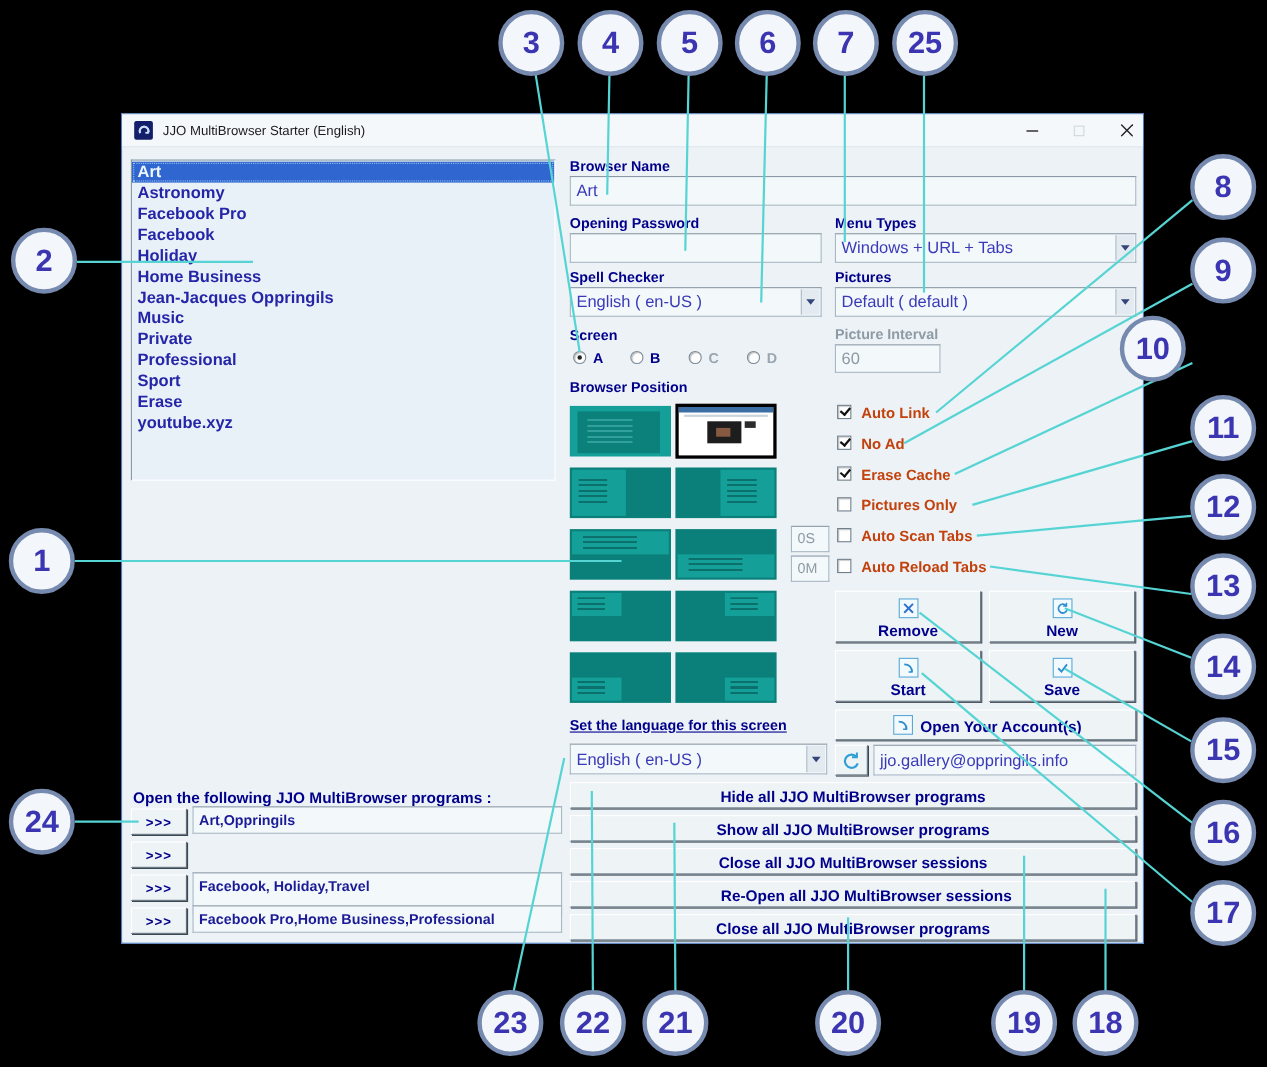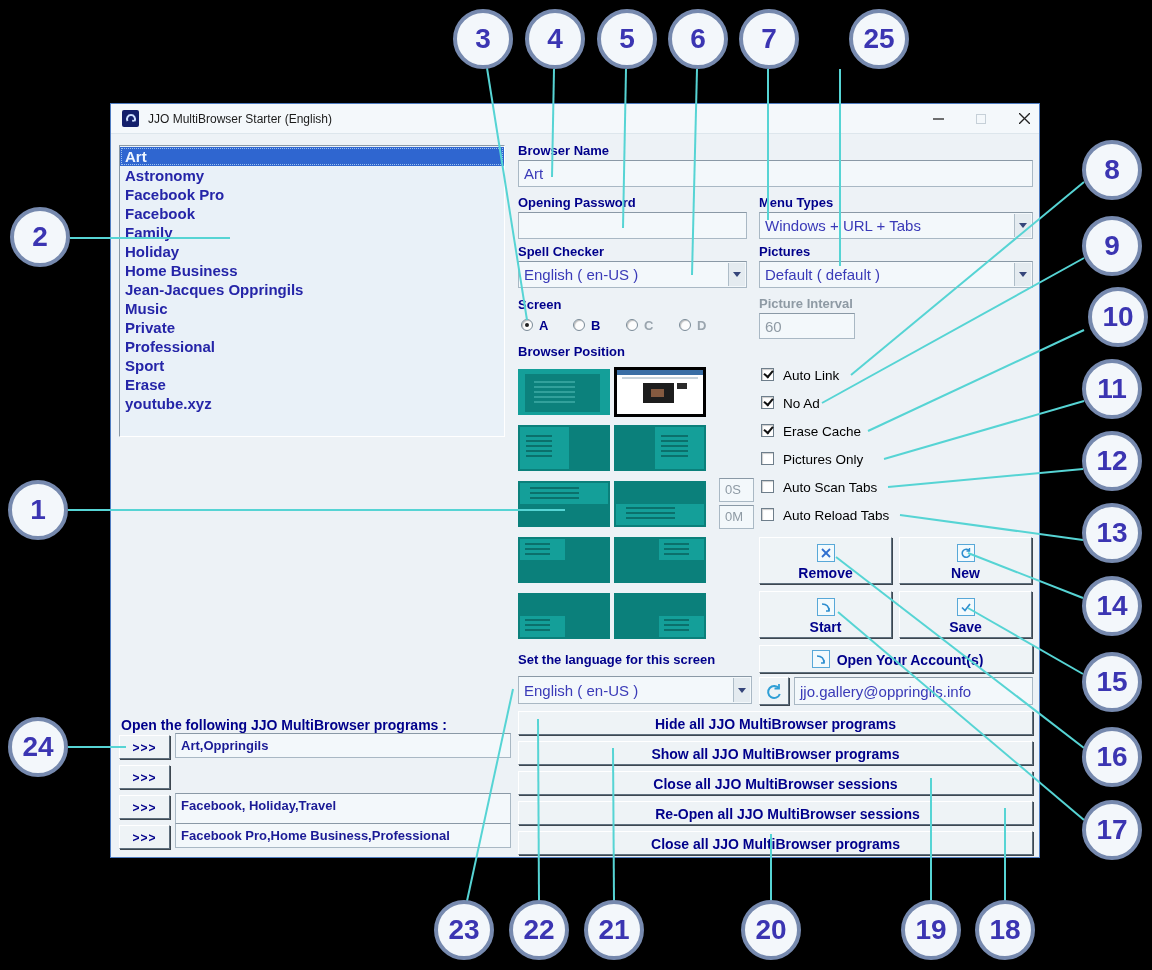--- a/index.html
+++ b/index.html
@@ -38,21 +38,21 @@
            border:1px solid #7b8b98; box-shadow:inset 1px 1px 1px rgba(0,0,0,.25); }
   .radio.on::after { content:""; position:absolute; left:3px; top:3px; width:4px; height:4px; border-radius:50%; background:#222; }
   .radio-lab { position:absolute; font-weight:bold; font-size:13px; color:#00008b; }
   .radio-lab.gray { color:#9aa5ae; }
 
   
   .cbx { position:absolute; width:13px; height:13px; background:#fff; border:1px solid #6e7e8b;
          box-shadow:inset 1px 1px 1px rgba(0,0,0,.2); }
   .cbx.on::after { content:""; position:absolute; left:2px; top:1px; width:7px; height:4px;
                    border-left:2px solid #111; border-bottom:2px solid #111; transform:rotate(-50deg); }
-  .cbx-lab { position:absolute; font-weight:normal; font-size:13.5px; color:#000000; white-space:nowrap; }
+  .cbx-lab { position:absolute; font-weight:bold; font-size:13.5px; color:#c2410c; white-space:nowrap; }
 
   
   .thumb { position:absolute; width:92px; height:46px; background:#0b807b; overflow:hidden; }
   .mini { position:absolute; background:#149f99; }
   .mini::after { content:""; position:absolute; left:12%; top:18%; width:55%; height:60%;
                  background:repeating-linear-gradient(180deg, rgba(0,55,52,.45) 0 2px, transparent 2px 5px); }
   .t-full { background:#149f99; }
   .t-full .mini { background:#0c817c; }
   .t-full .mini::after { background:repeating-linear-gradient(180deg, rgba(120,220,214,.35) 0 2px, transparent 2px 5px); }
   .t-sel { background:#fff; border:3px solid #000; }
@@ -106,21 +106,20 @@
             <line x1="11" y1="0" x2="0" y2="11" stroke="#222" stroke-width="1.3"></line>
           </svg>
       </span>
     </div>
 
     <div id="listbox">
       <div class="litem sel">Art</div>
       <div class="litem">Astronomy</div>
       <div class="litem">Facebook Pro</div>
       <div class="litem">Facebook</div>
-      <div class="litem">Family</div>
       <div class="litem">Holiday</div>
       <div class="litem">Home Business</div>
       <div class="litem">Jean-Jacques Oppringils</div>
       <div class="litem">Music</div>
       <div class="litem">Private</div>
       <div class="litem">Professional</div>
       <div class="litem">Sport</div>
       <div class="litem">Erase</div>
       <div class="litem">youtube.xyz</div>
     </div>
@@ -275,21 +274,21 @@
         <svg width="19" height="19" viewBox="0 0 19 19">
             <path d="M15 6.5 A6 6 0 1 0 15.8 12" fill="none" stroke="#2f9fd6" stroke-width="2"></path>
             <path d="M15 2 v4.5 h-4.5" fill="none" stroke="#2f9fd6" stroke-width="1.8"></path>
           </svg>
       </span>
     </div>
     <div class="field" style="left:683px; top:573px; width:239px; height:28px;">
       <span class="val" style="top:5px;">jjo.gallery@oppringils.info</span>
     </div>
 
-    <span class="label" style="left:407px; top:548px;">Set the language for this screen</span>
+    <span class="label" style="left:407px; top:548px;text-decoration:underline;">Set the language for this screen</span>
     <div class="field" style="left:407px; top:572px; width:234px; height:28px;">
       <span class="val" style="top:5px;">English ( en-US )</span>
       <span class="combo-arrow"></span>
     </div>
 
     <span class="label" style="left:10px; top:613px; font-size:14px;">Open the following JJO MultiBrowser programs :</span>
     <div class="btn3d" style="left:8px; top:631px; width:51px; height:24px;">
       <span class="blab" style="top:5px; font-size:12px; letter-spacing:1px;">&gt;&gt;&gt;</span>
     </div>
     <div class="field" style="left:64px; top:629px; width:336px; height:25px;">
@@ -360,30 +359,30 @@
 
   <div class="callout" style="left:8px;    top:480px;">1</div>
   <div class="callout" style="left:10px;   top:207px;">2</div>
   <div class="callout" style="left:453px;  top:9px;">3</div>
   <div class="callout" style="left:525px;  top:9px;">4</div>
   <div class="callout" style="left:597px;  top:9px;">5</div>
   <div class="callout" style="left:668px;  top:9px;">6</div>
   <div class="callout" style="left:739px;  top:9px;">7</div>
   <div class="callout" style="left:1082px; top:140px;">8</div>
   <div class="callout" style="left:1082px; top:216px;">9</div>
-  <div class="callout" style="left:1088px; top:287px;">10</div>
+  <div class="callout" style="left:1018px; top:287px;">10</div>
   <div class="callout" style="left:1082px; top:359px;">11</div>
   <div class="callout" style="left:1082px; top:431px;">12</div>
   <div class="callout" style="left:1082px; top:503px;">13</div>
   <div class="callout" style="left:1082px; top:576px;">14</div>
   <div class="callout" style="left:1082px; top:652px;">15</div>
   <div class="callout" style="left:1082px; top:727px;">16</div>
   <div class="callout" style="left:1082px; top:800px;">17</div>
   <div class="callout" style="left:975px;  top:900px;">18</div>
   <div class="callout" style="left:901px;  top:900px;">19</div>
   <div class="callout" style="left:741px;  top:900px;">20</div>
   <div class="callout" style="left:584px;  top:900px;">21</div>
   <div class="callout" style="left:509px;  top:900px;">22</div>
   <div class="callout" style="left:434px;  top:900px;">23</div>
   <div class="callout" style="left:8px;    top:717px;">24</div>
-  <div class="callout" style="left:849px;  top:9px;">25</div>
+  <div class="callout" style="left:811px;  top:9px;">25</div>
 
 </div>
 
 </body></html>

